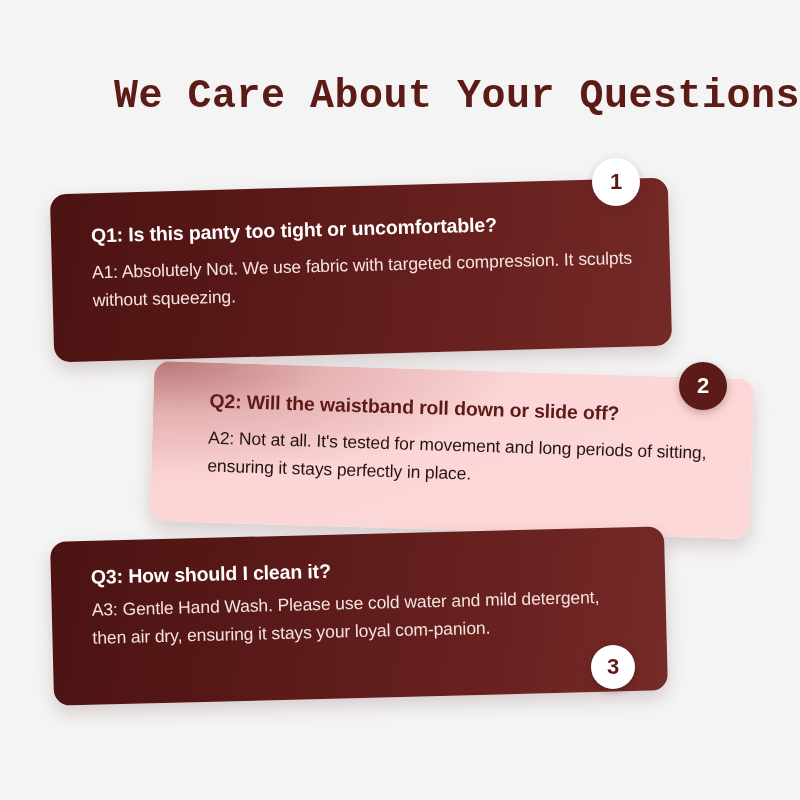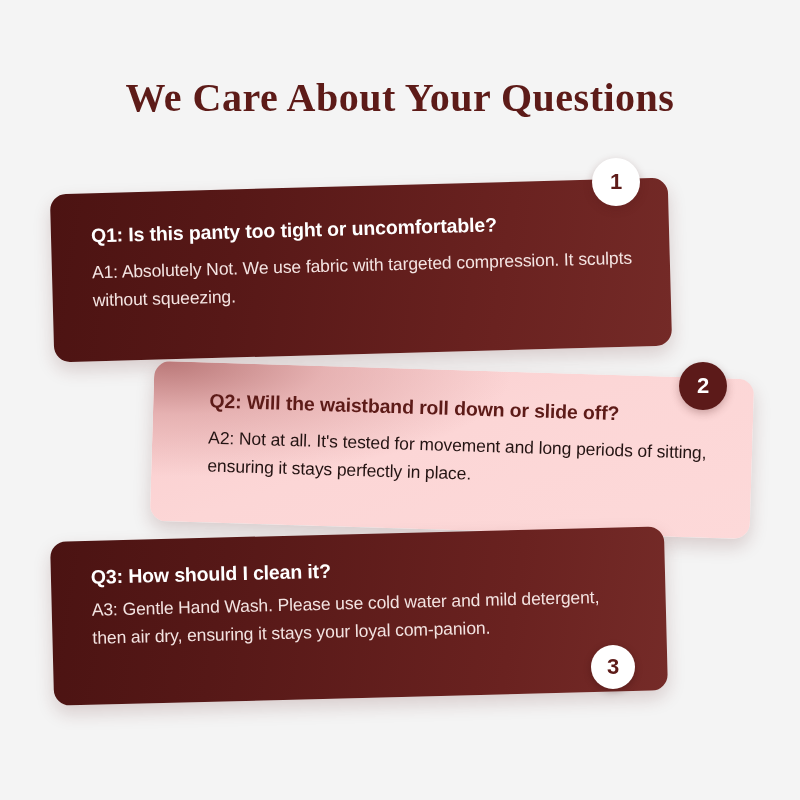--- a/index.html
+++ b/index.html
@@ -20,22 +20,22 @@
     height: 800px;
     background: #f4f4f4;
   }
 
   
   .page-title {
     position: absolute;
     top: 74px;
     left: 0;
     width: 800px;
-    text-align: center;
-    font-family: Liberation Serif, serif;
+    text-align: right;
+    font-family: Liberation Mono, monospace;
     font-size: 40px;
     font-weight: 700;
     letter-spacing: 0.5px;
     color: #5d1b18;
     white-space: nowrap;
   }
 
   
   .faq-card {
     position: absolute;

